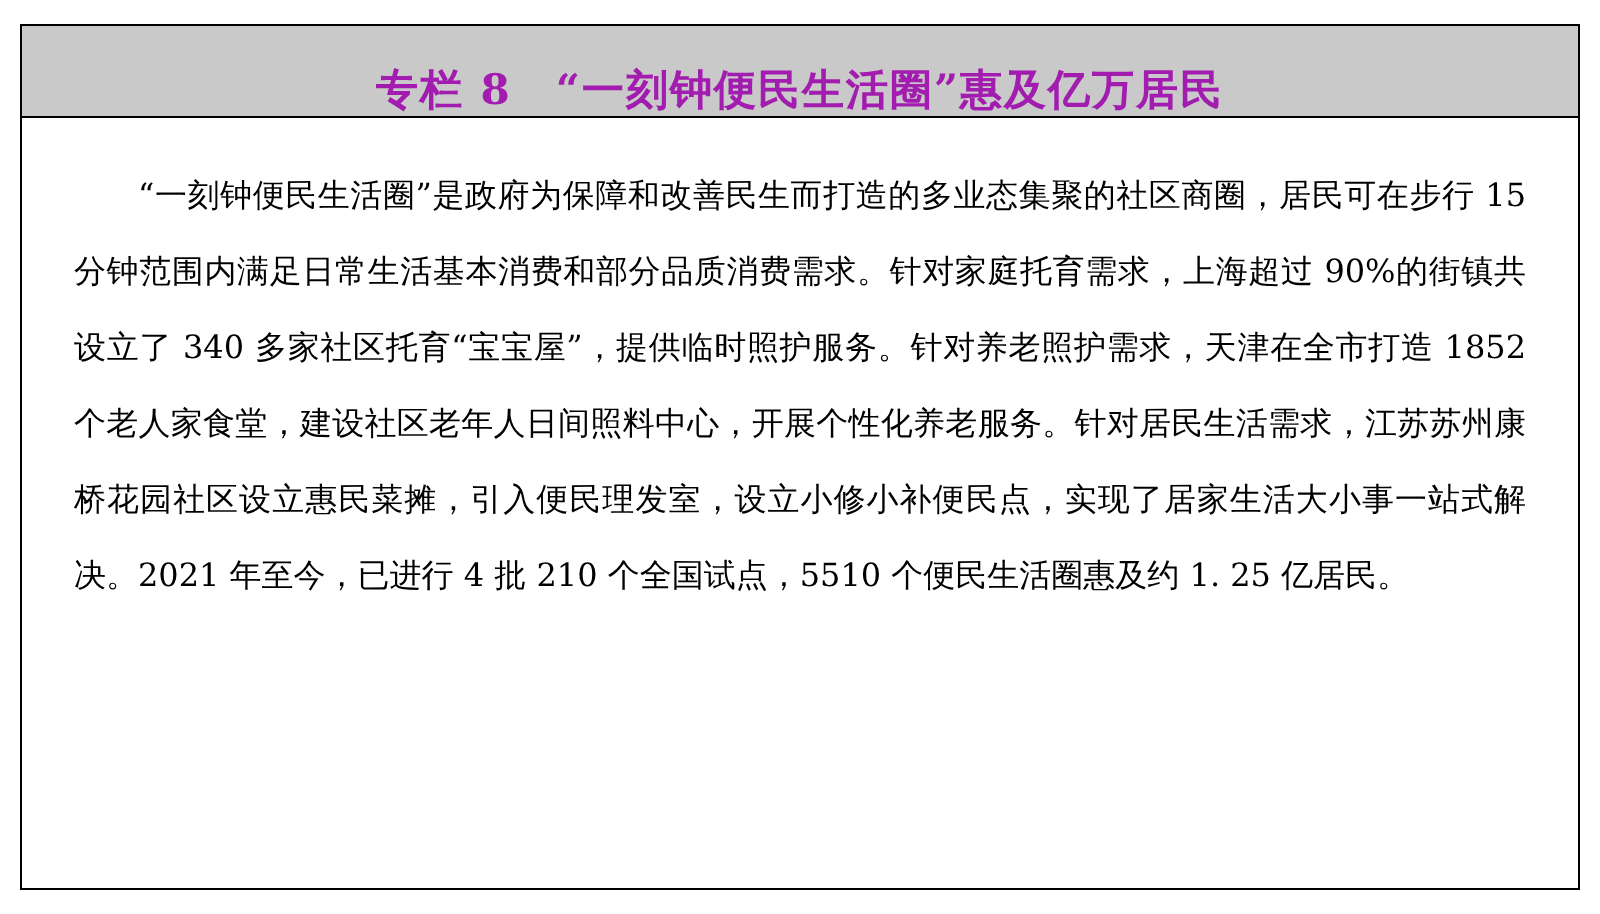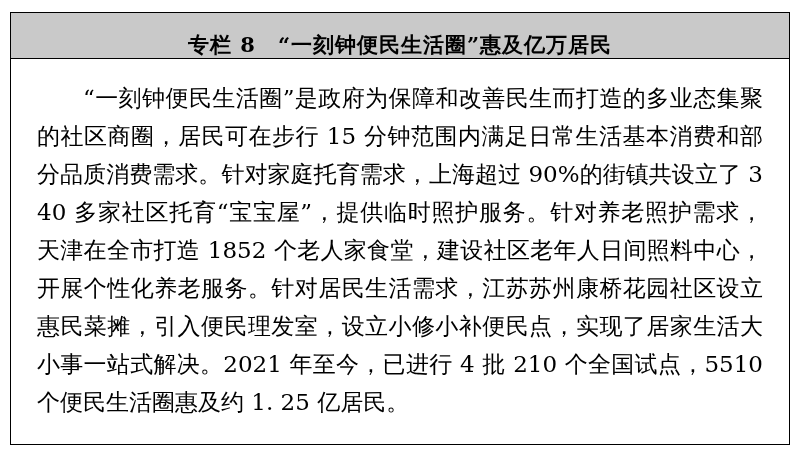--- a/index.html
+++ b/index.html
@@ -39,32 +39,32 @@
     display: flex;
     align-items: center;
     justify-content: center;
     box-sizing: border-box;
   }
   .box-title {
     font-family: "DejaVu Serif", "Liberation Serif", serif;
     font-weight: bold;
     font-size: 21px;
     letter-spacing: 1px;
-    color: #000000;
+    color: #a21caf;
     white-space: nowrap;
     margin-top: 18px;
   }
   .box-body {
     flex: 1;
     padding: 20px 26px 10px 26px;
     box-sizing: border-box;
   }
   .body-text {
     font-family: "DejaVu Serif", "Liberation Serif", serif;
-    font-size: 23px;
+    font-size: 16px;
     line-height: 38px;
     color: #000000;
     text-align: justify;
     text-justify: inter-ideograph;
     text-indent: 2em;
     margin: 0;
     word-break: break-all;
   }
 </style>
 </head>

